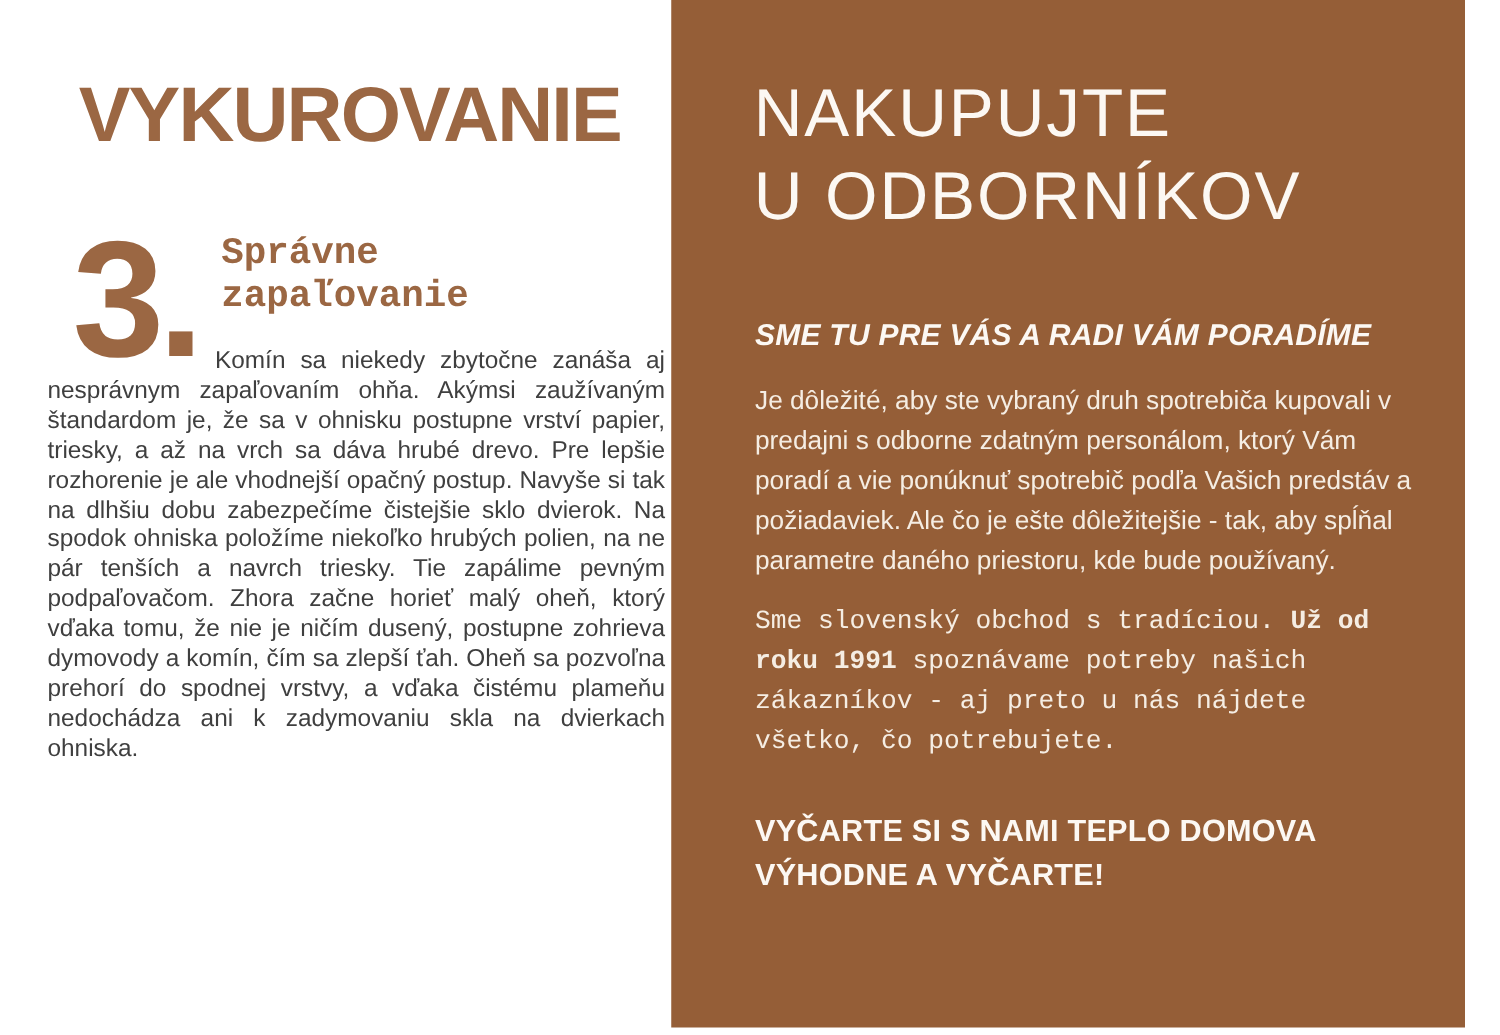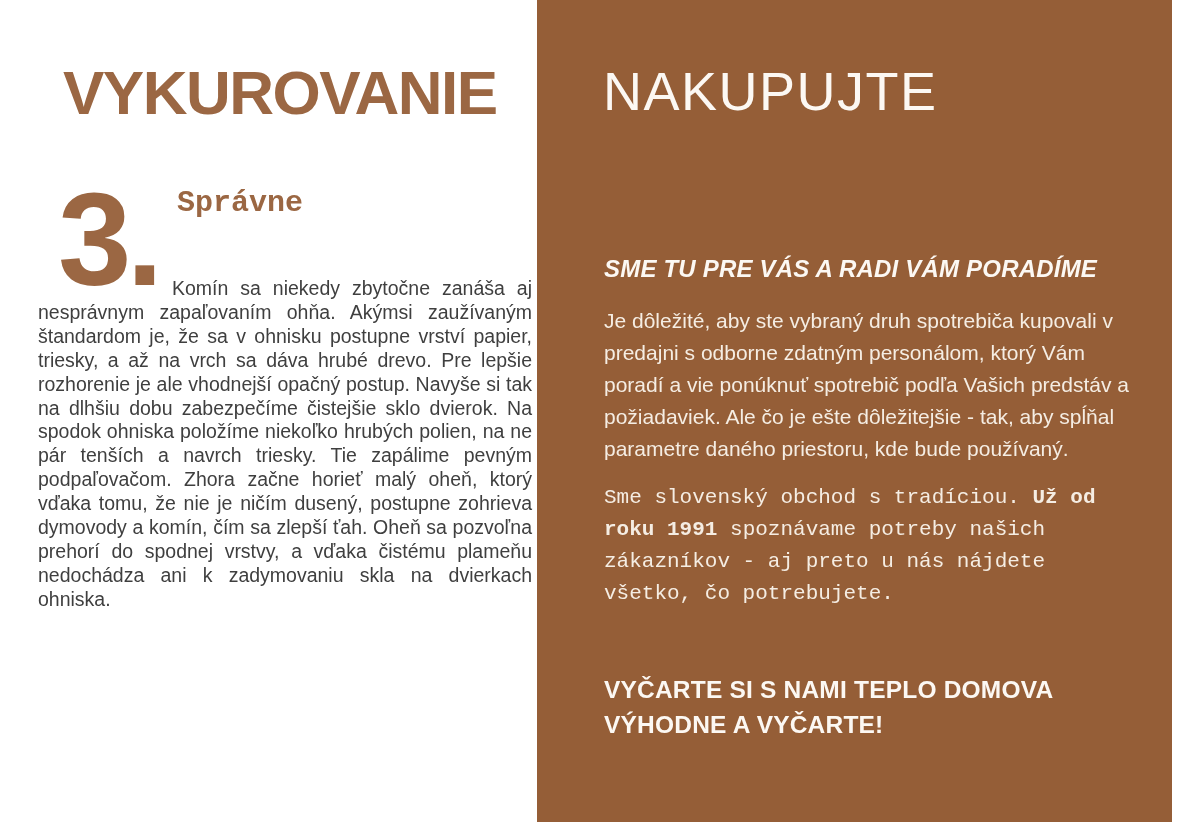--- a/index.html
+++ b/index.html
@@ -89,40 +89,39 @@
   .promo-paragraph-1 { top: 305px; }
   .promo-paragraph-2 { top: 482px; font-family: Liberation Mono, monospace; }
   .promo-cta {
     position: absolute;
     left: 67px; top: 648px;
     font-size: 24.5px; line-height: 35px;
     font-weight: bold;
     letter-spacing: 0.2px;
     white-space: nowrap;
     color: var(--panel-heading, #FCF8F3);
-    margin-top: 24px;
   }
 </style>
 </head>
 <body>
 
 <div class="page">
 
   <section class="left-page">
     <h1 class="left-title">VYKUROVANIE</h1>
 
     <div class="step-number">3.</div>
 
-    <h2 class="step-heading"><span>Správne</span><br></h2>
+    <h2 class="step-heading"><span>Správne</span><br><span>zapaľovanie</span></h2>
 
     <p class="step-body">Komín sa niekedy zbytočne zanáša aj nesprávnym zapaľovaním ohňa. Akýmsi zaužívaným štandardom je, že sa v ohnisku postupne vrství papier, triesky, a až na vrch sa dáva hrubé drevo. Pre lepšie rozhorenie je ale vhodnejší opačný postup. Navyše si tak na dlhšiu dobu zabezpečíme čistejšie sklo dvierok. Na spodok ohniska položíme niekoľko hrubých polien, na ne pár tenších a navrch triesky. Tie zapálime pevným podpaľovačom. Zhora začne horieť malý oheň, ktorý vďaka tomu, že nie je ničím dusený, postupne zohrieva dymovody a komín, čím sa zlepší ťah. Oheň sa pozvoľna prehorí do spodnej vrstvy, a vďaka čistému plameňu nedochádza ani k zadymovaniu skla na dvierkach ohniska.</p>
   </section>
 
   <section class="right-page">
-    <h1 class="promo-title"><span>NAKUPUJTE</span><br></h1>
+    <h1 class="promo-title"><span>NAKUPUJTE</span><br><span>U ODBORNÍKOV</span></h1>
 
     <h3 class="promo-subheading">SME TU PRE VÁS A RADI VÁM PORADÍME</h3>
 
     <p class="promo-paragraph promo-paragraph-1">Je dôležité, aby ste vybraný druh spotrebiča kupovali v predajni s odborne zdatným personálom, ktorý Vám poradí a vie ponúknuť spotrebič podľa Vašich predstáv a požiadaviek. Ale čo je ešte dôležitejšie - tak, aby spĺňal parametre daného priestoru, kde bude používaný.</p>
 
     <p class="promo-paragraph promo-paragraph-2"><span>Sme slovenský obchod s tradíciou. </span><strong>Už od roku 1991</strong><span> spoznávame potreby našich zákazníkov - aj preto u nás nájdete všetko, čo potrebujete.</span></p>
 
     <h3 class="promo-cta"><span>VYČARTE SI S NAMI TEPLO DOMOVA</span><br><span>VÝHODNE A VYČARTE!</span></h3>
   </section>
 

